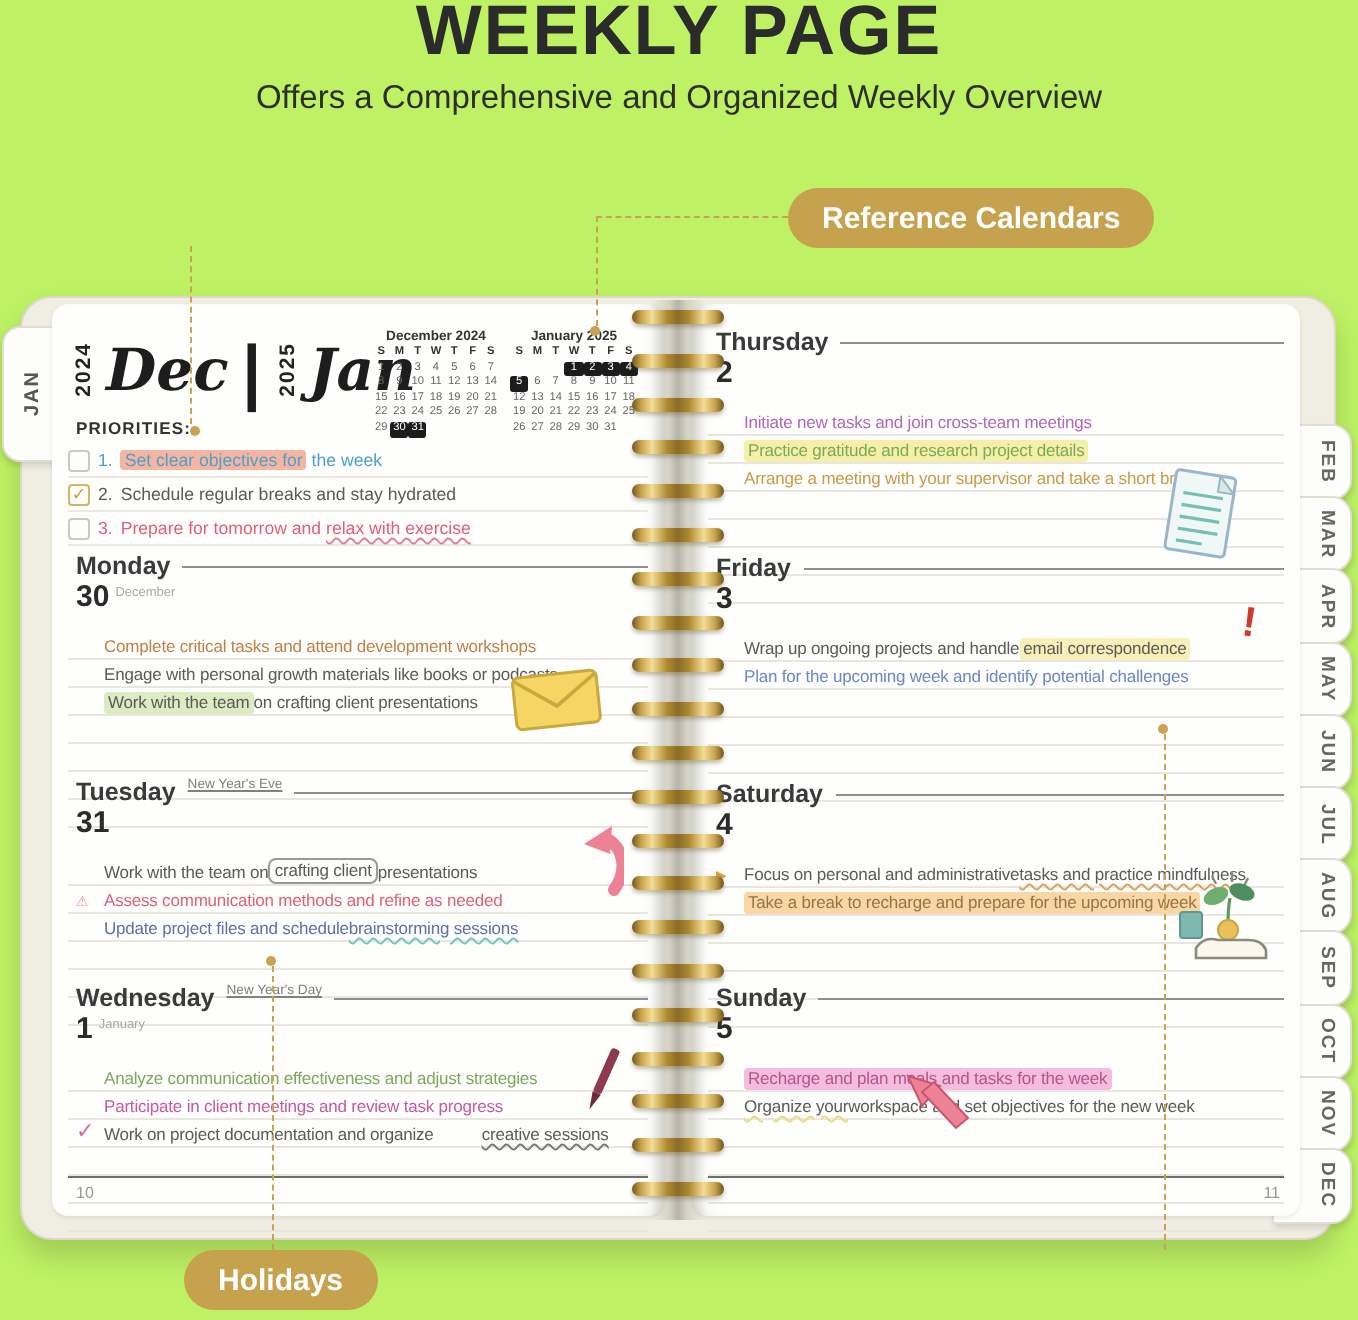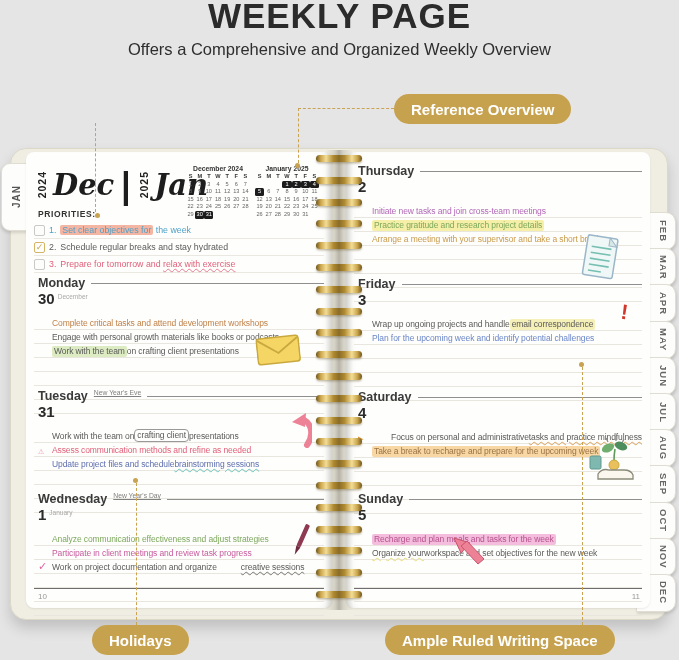--- a/index.html
+++ b/index.html
@@ -1,16 +1,16 @@
 <!DOCTYPE html>
 <html><head>
 <meta charset="utf-8">
 <style>
   html,body{margin:0;padding:0;background:#fff;}
-  #canvas{position:relative;width:679px;height:660px;background:#e5e5e5;overflow:hidden;
+  #canvas{position:relative;width:679px;height:660px;background:#bef264;overflow:hidden;
           font-family:"Liberation Sans",sans-serif;}
 
   
   .big-title{position:absolute;top:-4px;left:0;width:100%;text-align:center;
              font-size:35px;font-weight:bold;letter-spacing:1px;color:#2b2b2b;}
   .subtitle{position:absolute;top:40px;left:0;width:100%;text-align:center;
             font-size:16.5px;color:#2e2e2e;}
 
   
   .pill{position:absolute;height:30px;display:inline-flex;align-items:center;
@@ -101,23 +101,22 @@
   .exclaim{font-size:21px;font-weight:bold;color:#d0382c;transform:rotate(8deg);z-index:4;position:absolute;}
 </style>
 </head>
 <body>
 
 <div id="canvas">
 
   <div class="big-title">WEEKLY PAGE</div>
   <div class="subtitle">Offers a Comprehensive and Organized Weekly Overview</div>
 
-  <div class="pill" style="left:394px;top:94px;">Reference Overview</div>
+  <div class="pill" style="left:394px;top:94px;">Reference Calendars</div>
   <div class="pill" style="left:92px;top:625px;">Holidays</div>
-  <div class="pill" style="left:385px;top:625px;">Ample Ruled Writing Space</div>
 
   <div class="dash-v" style="left:95px;top:123px;height:89px;"></div>
   <div class="dot" style="left:95px;top:213px;"></div>
   <div class="dash-h" style="left:298px;top:108px;width:96px;"></div>
   <div class="dash-v" style="left:298px;top:108px;height:55px;"></div>
   <div class="dot" style="left:295px;top:163px;"></div>
   <div class="dash-v" style="left:136px;top:483px;height:142px;"></div>
   <div class="dot" style="left:133px;top:478px;"></div>
   <div class="dash-v" style="left:582px;top:367px;height:258px;"></div>
   <div class="dot" style="left:579px;top:362px;"></div>
@@ -419,21 +418,21 @@
         </div>
         <div class="day-section" style="top: 234px;">
           <div class="day-head">
             <span class="day-name">Saturday</span>
             <span class="head-rule"></span>
           </div>
           <div class="date-wrap">
             <span class="date-num">4</span>
           </div>
           <div class="rows">
-            <div class="row" style="color: rgb(90, 90, 90); justify-content: flex-end;">
+            <div class="row" style="color: rgb(90, 90, 90);">
               <span class="bullet" style="color: rgb(224, 154, 62); font-size: 7px;">▶</span>
               <span>Focus on personal and administrative </span>
               <span class="u-wavy" style="text-decoration-color: rgb(219, 161, 92);">tasks and practice mindfulness</span>
             </div>
             <div class="row" style="color: rgb(154, 115, 69);">
               <span class="hl" style="background: rgb(248, 215, 165);">Take a break to recharge and prepare for the upcoming week</span>
             </div>
             <div class="row"></div>
             <div class="row"></div>
             <div class="row"></div>

